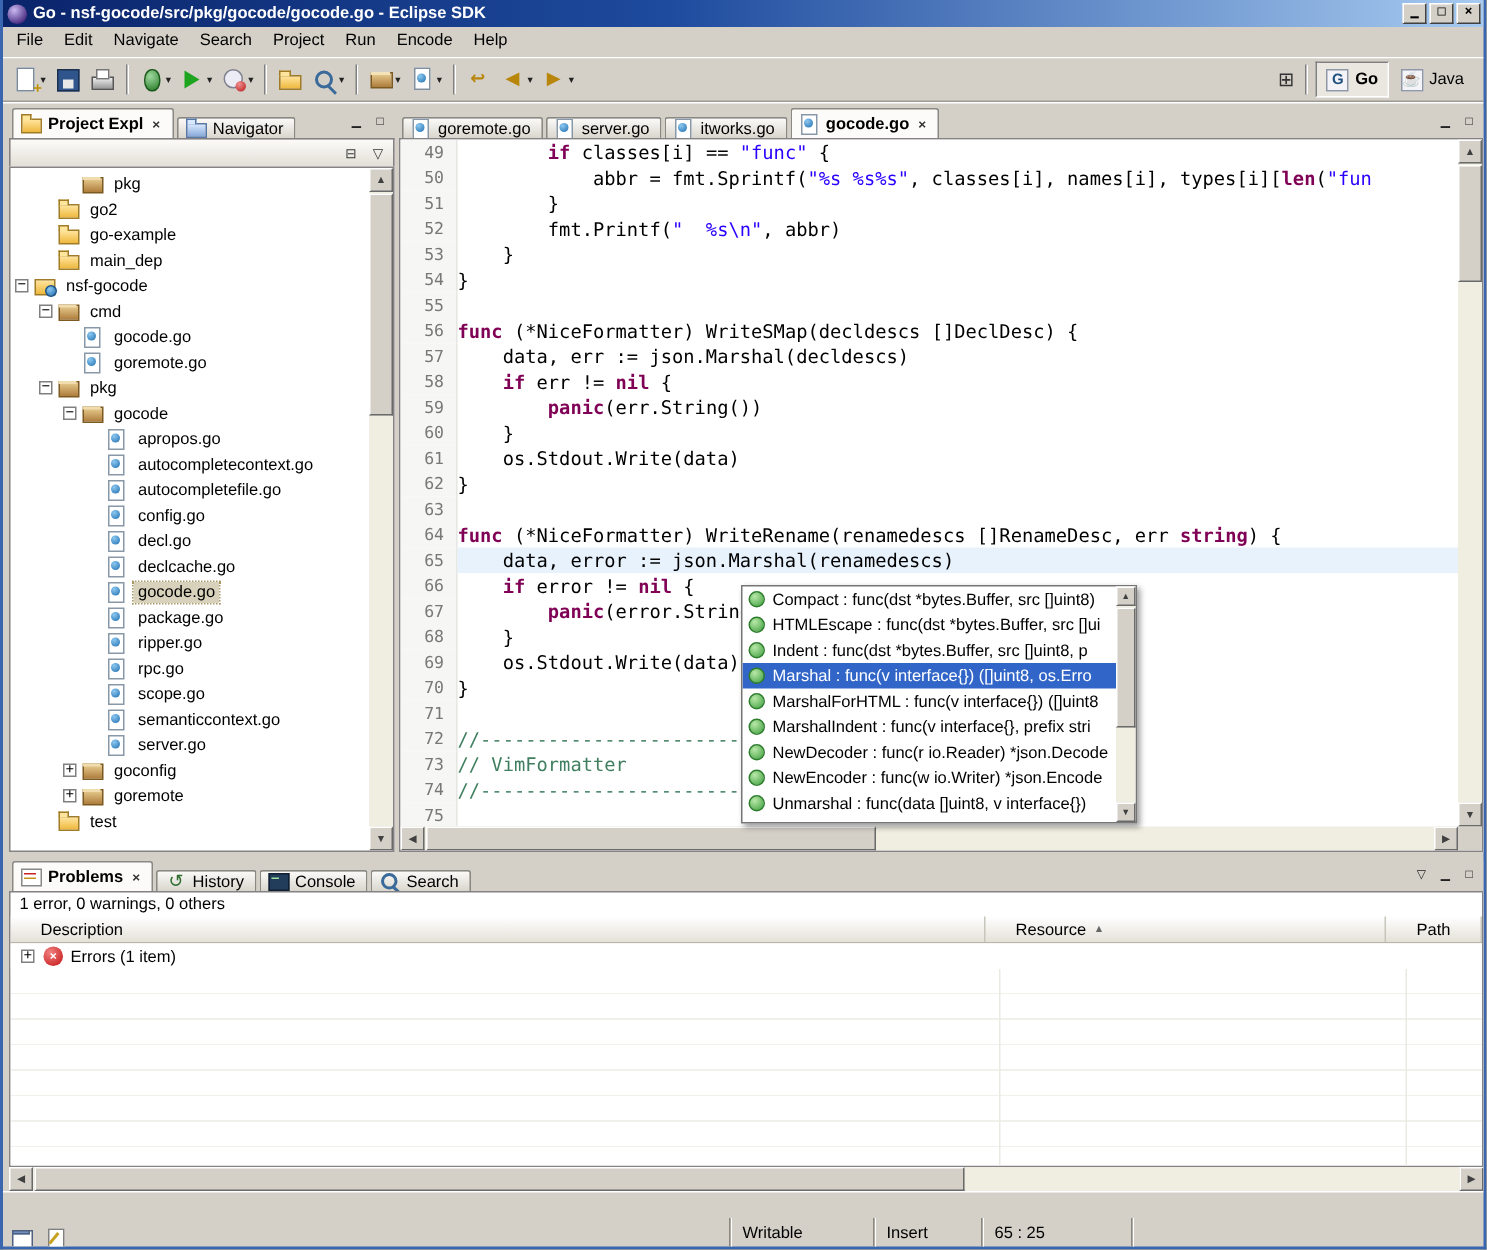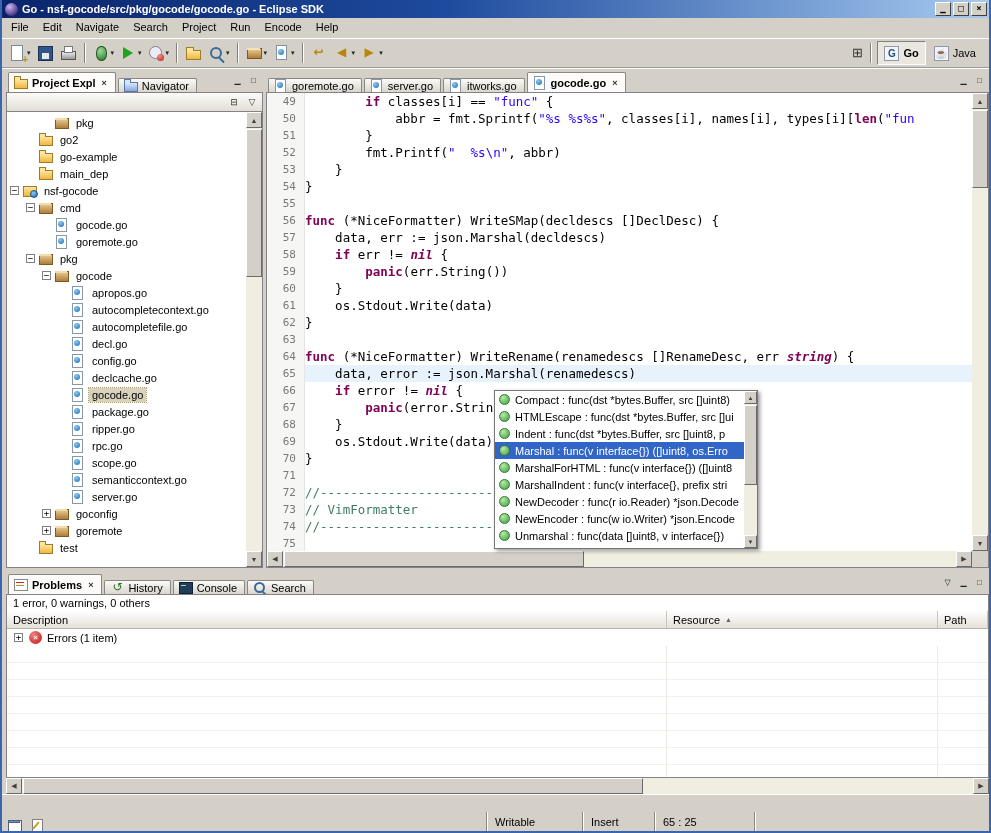--- a/index.html
+++ b/index.html
@@ -144,38 +144,38 @@
   
   .econtent{position:absolute;left:0;right:0;top:20px;bottom:0;background:#fff;border:1px solid #848284;box-sizing:border-box;overflow:hidden}
   .codewrap{position:absolute;left:0;top:0;right:16px;bottom:16px;overflow:hidden;background:#fff}
   .cline{display:flex;height:17px;line-height:17px;font-family:"DejaVu Sans Mono",monospace;font-size:12.5px;white-space:pre}
   .lnum{width:38px;min-width:38px;text-align:right;padding-right:8px;box-sizing:border-box;color:#787878;
     background:#F6F6F4;border-right:1px solid #E6E6E2;font-size:11px}
   .ltext{flex:1}
   .cline.cur .ltext{background:#E8F2FC}
   .tok-p{color:#000}
   .tok-k{color:#7F0055;font-weight:bold}
-  .tok-i{color:#7F0055;font-weight:bold;font-style:italic}
+  .tok-i{color:#7F0055;font-weight:bold;}
   .tok-s{color:#2A00FF}
   .tok-c{color:#3F7F5F}
 
   
   .popup{position:absolute;left:492px;top:390px;width:262px;height:157px;background:#fff;
     border:1px solid #767674;box-shadow:2px 2px 4px rgba(0,0,0,.4);z-index:60}
   .plist{position:absolute;left:0;top:0;right:13px;bottom:0;overflow:hidden}
   .pitem{height:17px;display:flex;align-items:center;padding-left:2px;white-space:nowrap;font-size:11px}
   .pitem.psel{background:#3166C8;color:#fff}
   .pico{width:9px;height:9px;flex:none;border-radius:50%;margin:0 5px 0 2px;
     background:radial-gradient(circle at 35% 30%,#B8E8A8,#3E9E3E);border:1px solid #2E7E2E;box-sizing:content-box}
 
   
   .bcontent{position:absolute;left:0;right:0;top:20px;bottom:16px;background:#fff;border:1px solid #848284;box-sizing:border-box;overflow:hidden}
   .bsummary{height:16px;line-height:16px;padding-left:6px}
   .bheader{height:17px;display:flex;background:linear-gradient(#FFFFFF,#E4E1D8);border-bottom:1px solid #B8B4A8}
-  .bh{box-sizing:border-box;padding:0 6px;border-right:1px solid #C8C5BC;display:flex;align-items:center;height:17px}
+  .bh{box-sizing:border-box;padding:0 20px;border-right:1px solid #C8C5BC;display:flex;align-items:center;height:17px}
   .bh0{width:660px}.bh1{width:271px}.bh2{flex:1}
   .sort{font-size:7px;color:#666;margin-left:5px}
   .brows{position:relative;height:calc(100% - 33px);
     background:repeating-linear-gradient(#fff 0px,#fff 16px,#F1F0EA 16px,#F1F0EA 17px)}
   .vline{position:absolute;top:0;bottom:0;width:1px;background:#EAE9E2}
   .v1{left:659px}.v2{left:930px}
   .brow{height:17px;display:flex;align-items:center;padding-left:4px;position:relative;background:#fff}
   .err-ico{width:13px;height:13px;border-radius:50%;margin:0 5px 0 2px;flex:none;
     background:radial-gradient(circle at 35% 30%,#F08080,#C41212);color:#fff;
     font:bold 8px "Liberation Sans",sans-serif;display:flex;align-items:center;justify-content:center}
@@ -389,27 +389,27 @@
           <div class="trow">
             <span class="tindent" style="width: 48px;"></span>
             <span class="texp hid"></span>
             <span class="ico ico-gofile"></span>
             <span class="tlabel">autocompletefile.go</span>
           </div>
           <div class="trow">
             <span class="tindent" style="width: 48px;"></span>
             <span class="texp hid"></span>
             <span class="ico ico-gofile"></span>
+            <span class="tlabel">config.go</span>
+          </div>
+          <div class="trow">
+            <span class="tindent" style="width: 48px;"></span>
+            <span class="texp hid"></span>
+            <span class="ico ico-gofile"></span>
             <span class="tlabel">decl.go</span>
-          </div>
-          <div class="trow">
-            <span class="tindent" style="width: 48px;"></span>
-            <span class="texp hid"></span>
-            <span class="ico ico-gofile"></span>
-            <span class="tlabel">config.go</span>
           </div>
           <div class="trow">
             <span class="tindent" style="width: 48px;"></span>
             <span class="texp hid"></span>
             <span class="ico ico-gofile"></span>
             <span class="tlabel">declcache.go</span>
           </div>
           <div class="trow">
             <span class="tindent" style="width: 48px;"></span>
             <span class="texp hid"></span>

